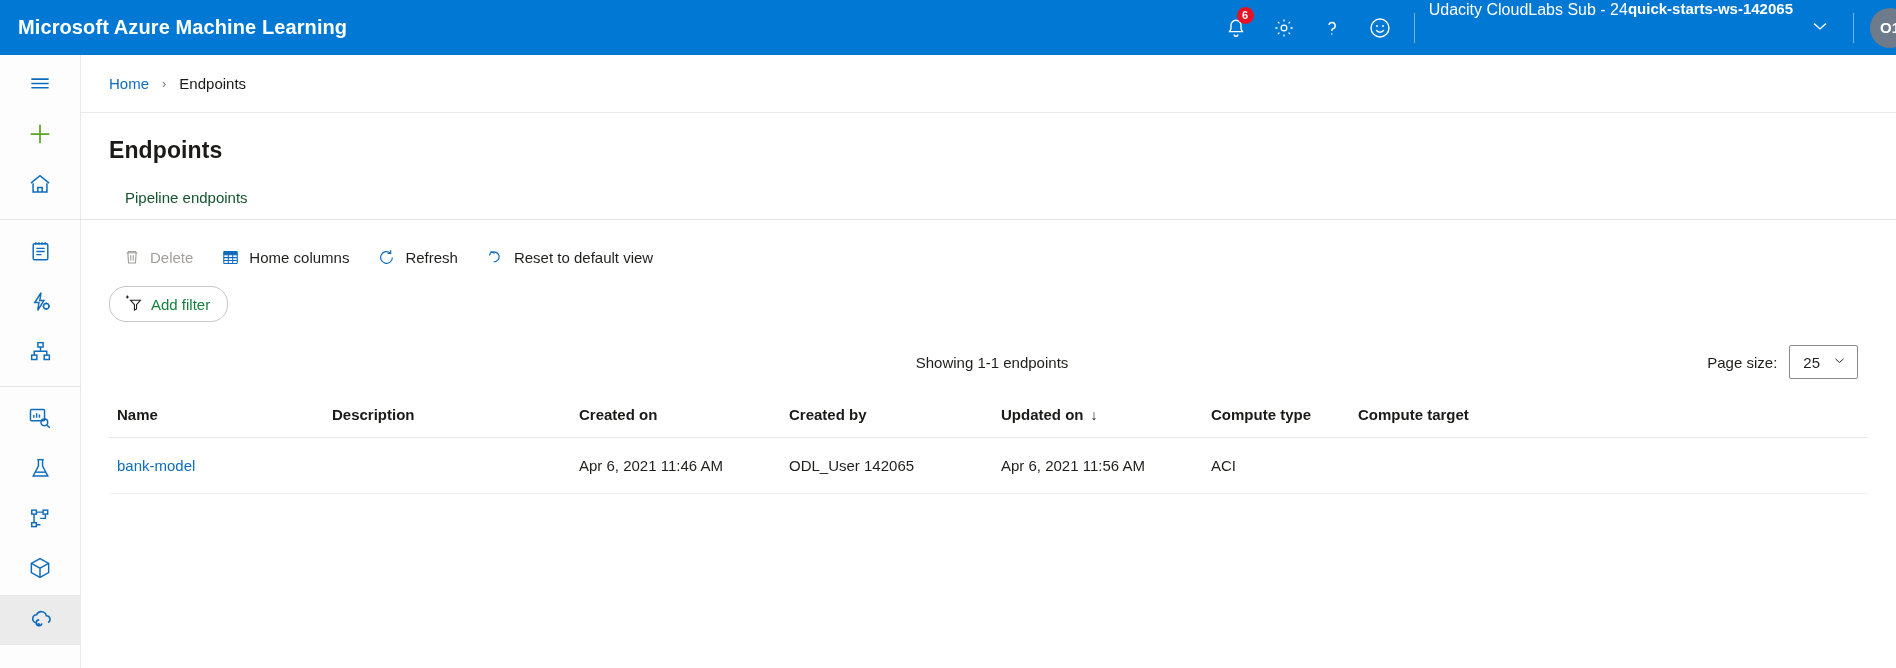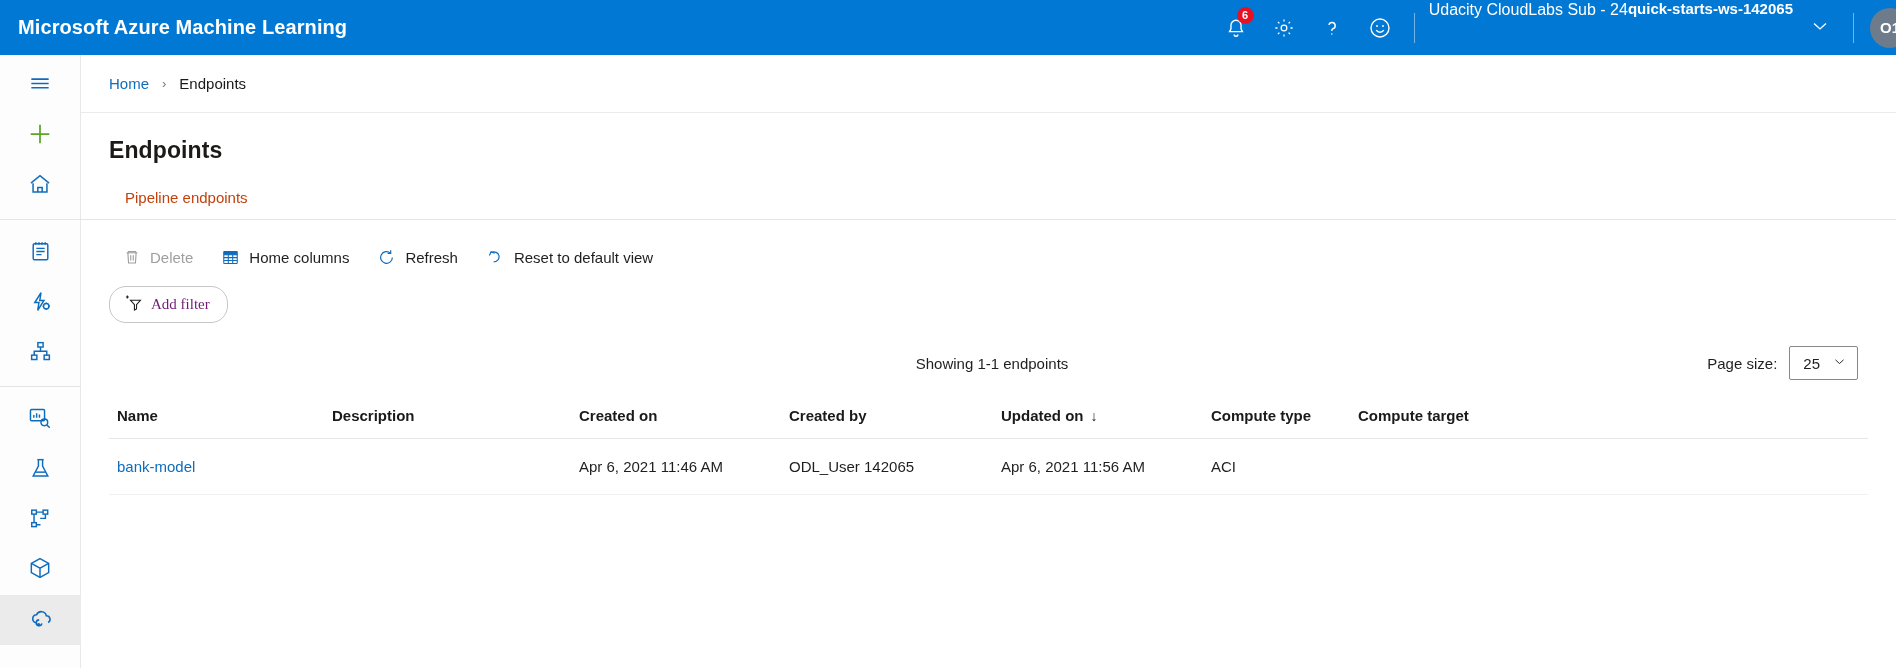--- a/index.html
+++ b/index.html
@@ -102,21 +102,21 @@
     font-size: 23px; font-weight: 600; color: #1b1a19;
     padding: 24px 0 0 28px; letter-spacing: 0.1px;
   }
 
   .tabs {
     display: flex; padding-left: 28px; margin-top: 19px;
     border-bottom: 1px solid #e5e5e5;
     position: relative;
   }
   .tab {
-    font-size: 15px; color: #c2410c;
+    font-size: 15px; color: #14532d;
     padding: 6px 16px 13px 16px; cursor: pointer;
     position: relative; white-space: nowrap;
   }
   .tab.active { font-weight: 700; color: #1b1a19; }
   .tab.active::after {
     content: ""; position: absolute; left: 14px; right: 14px; bottom: -1px;
     height: 3px; background: #0f6cbd;
   }
 
   
@@ -129,22 +129,22 @@
     padding: 6px 14px; cursor: pointer; font-size: 15px; color: #201f1e;
     white-space: nowrap;
   }
   .cmd.disabled { color: #a19f9d; cursor: default; }
   .cmd svg { display: block; flex: none; }
 
   .filterrow { padding-left: 28px; margin-top: 6px; }
   .addfilter {
     display: inline-flex; align-items: center; gap: 7px;
     border: 1px solid #c8c6c4; border-radius: 17px;
-    padding: 6px 17px 6px 13px; font-size: 15px; color: #701a75;
-    background: #fff; cursor: pointer; font-family: Liberation Serif, serif;
+    padding: 6px 17px 6px 13px; font-size: 15px; color: #15803d;
+    background: #fff; cursor: pointer;
   }
 
   
   .inforow {
     position: relative; height: 52px; margin-top: 14px;
     display: flex; align-items: center;
   }
   .showing {
     position: absolute; left: 7px; right: 0; text-align: center;
     font-size: 15px; color: #201f1e;

